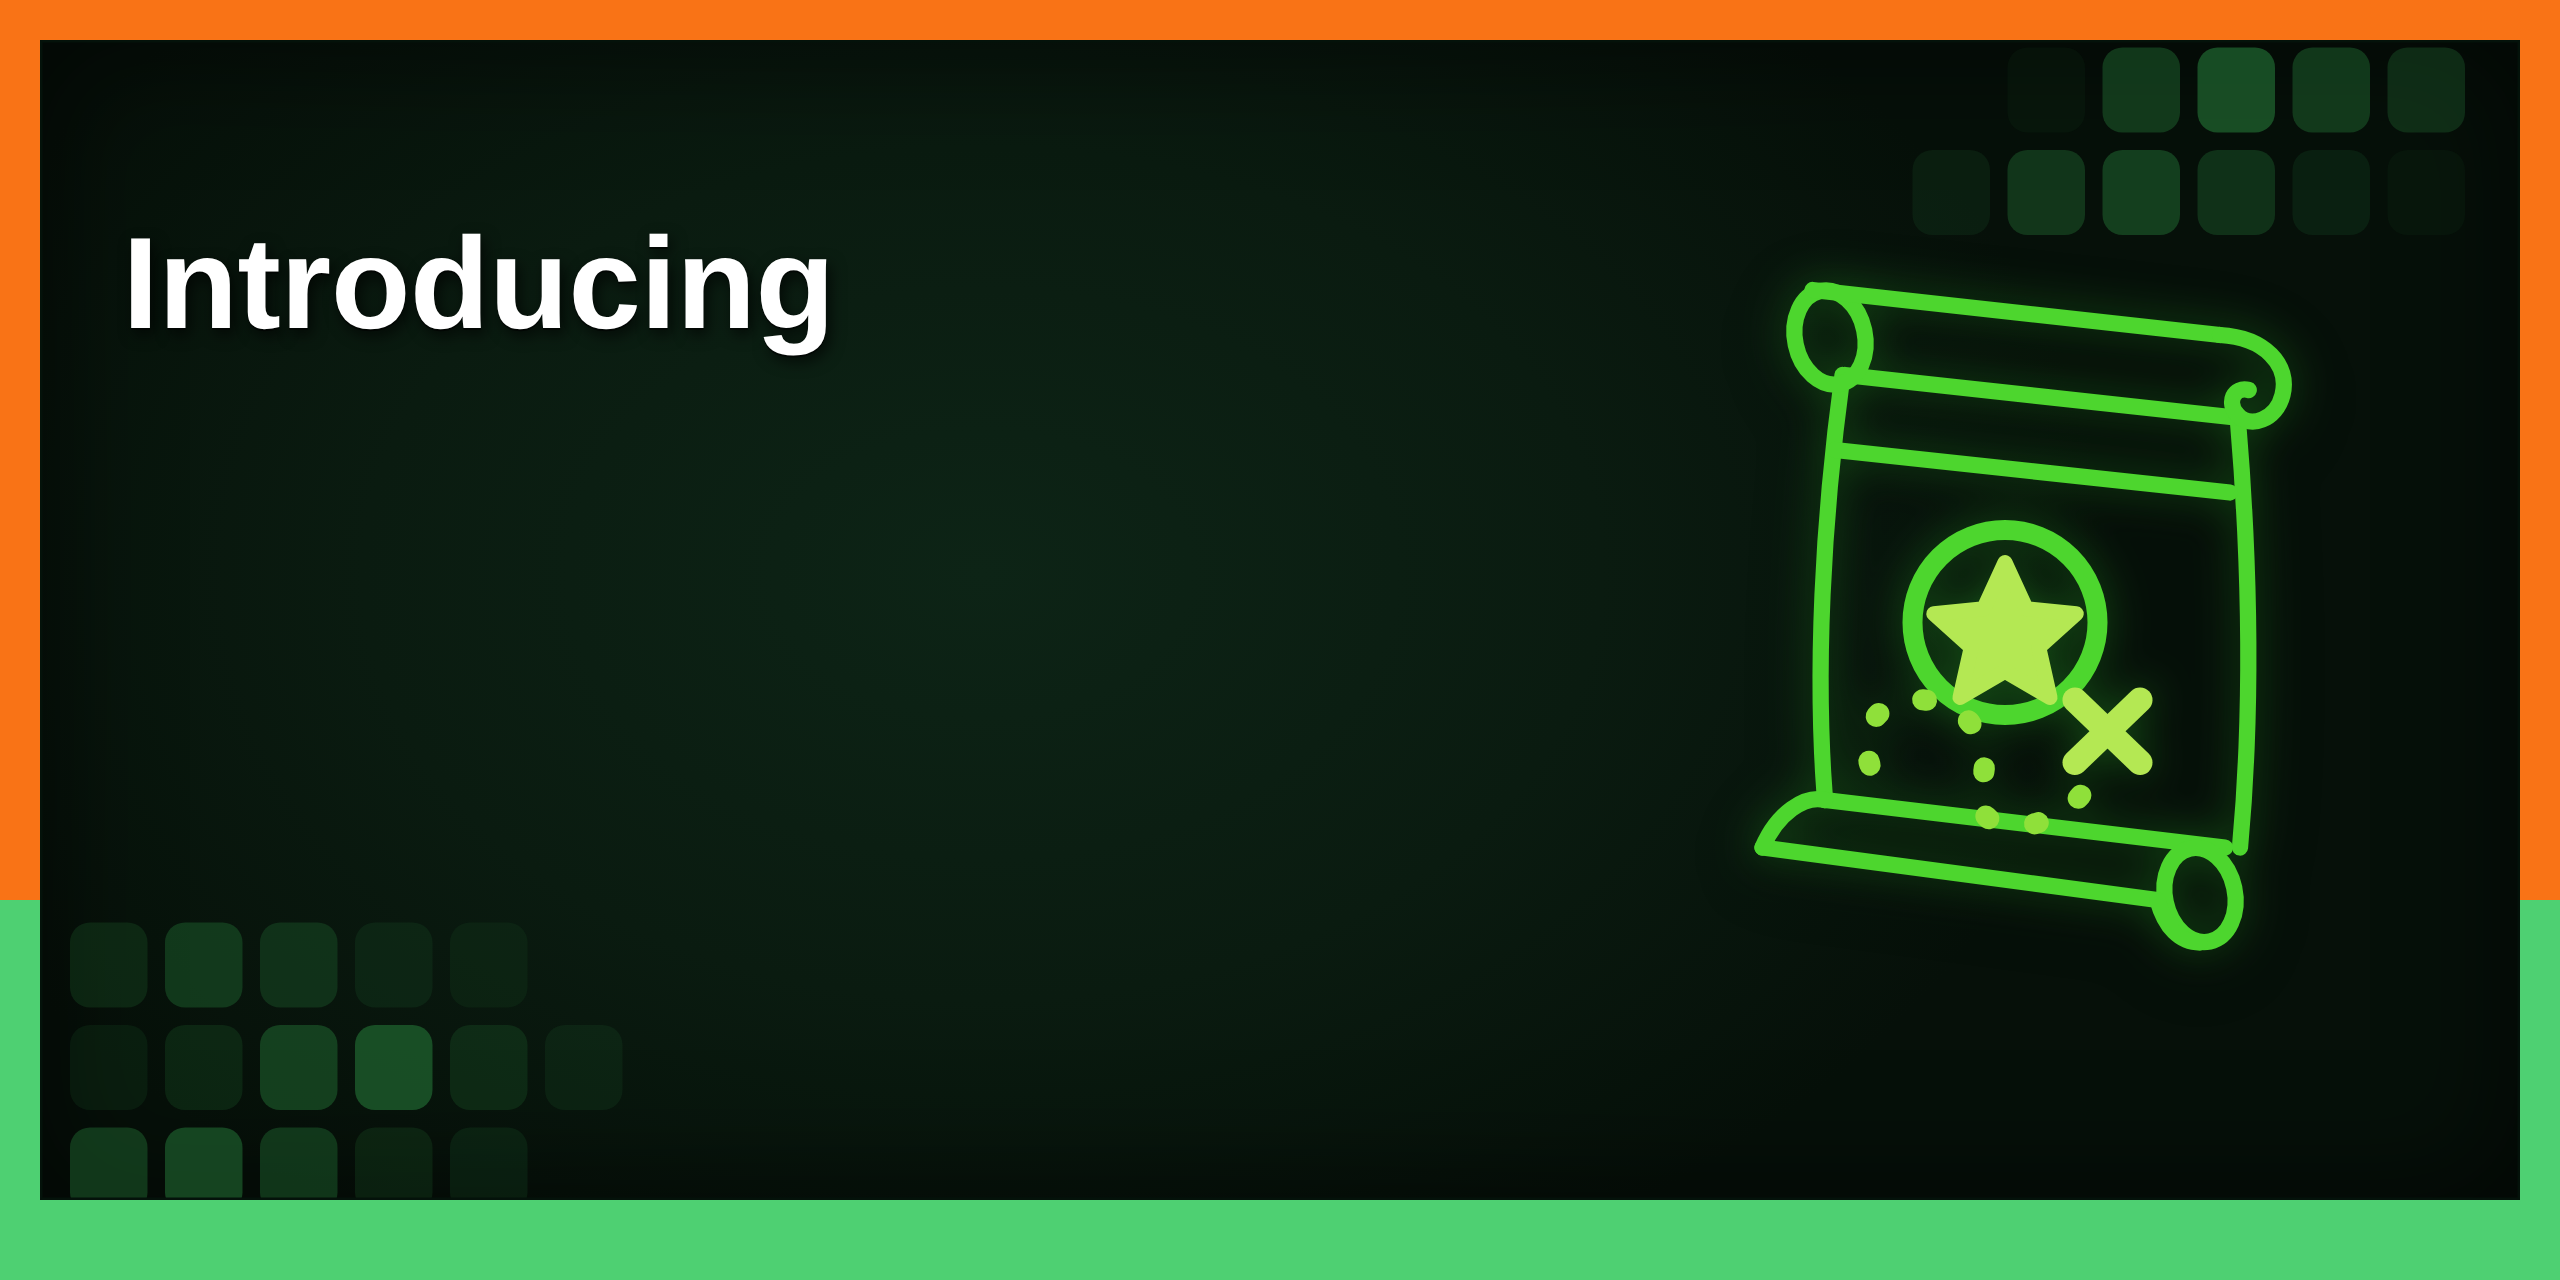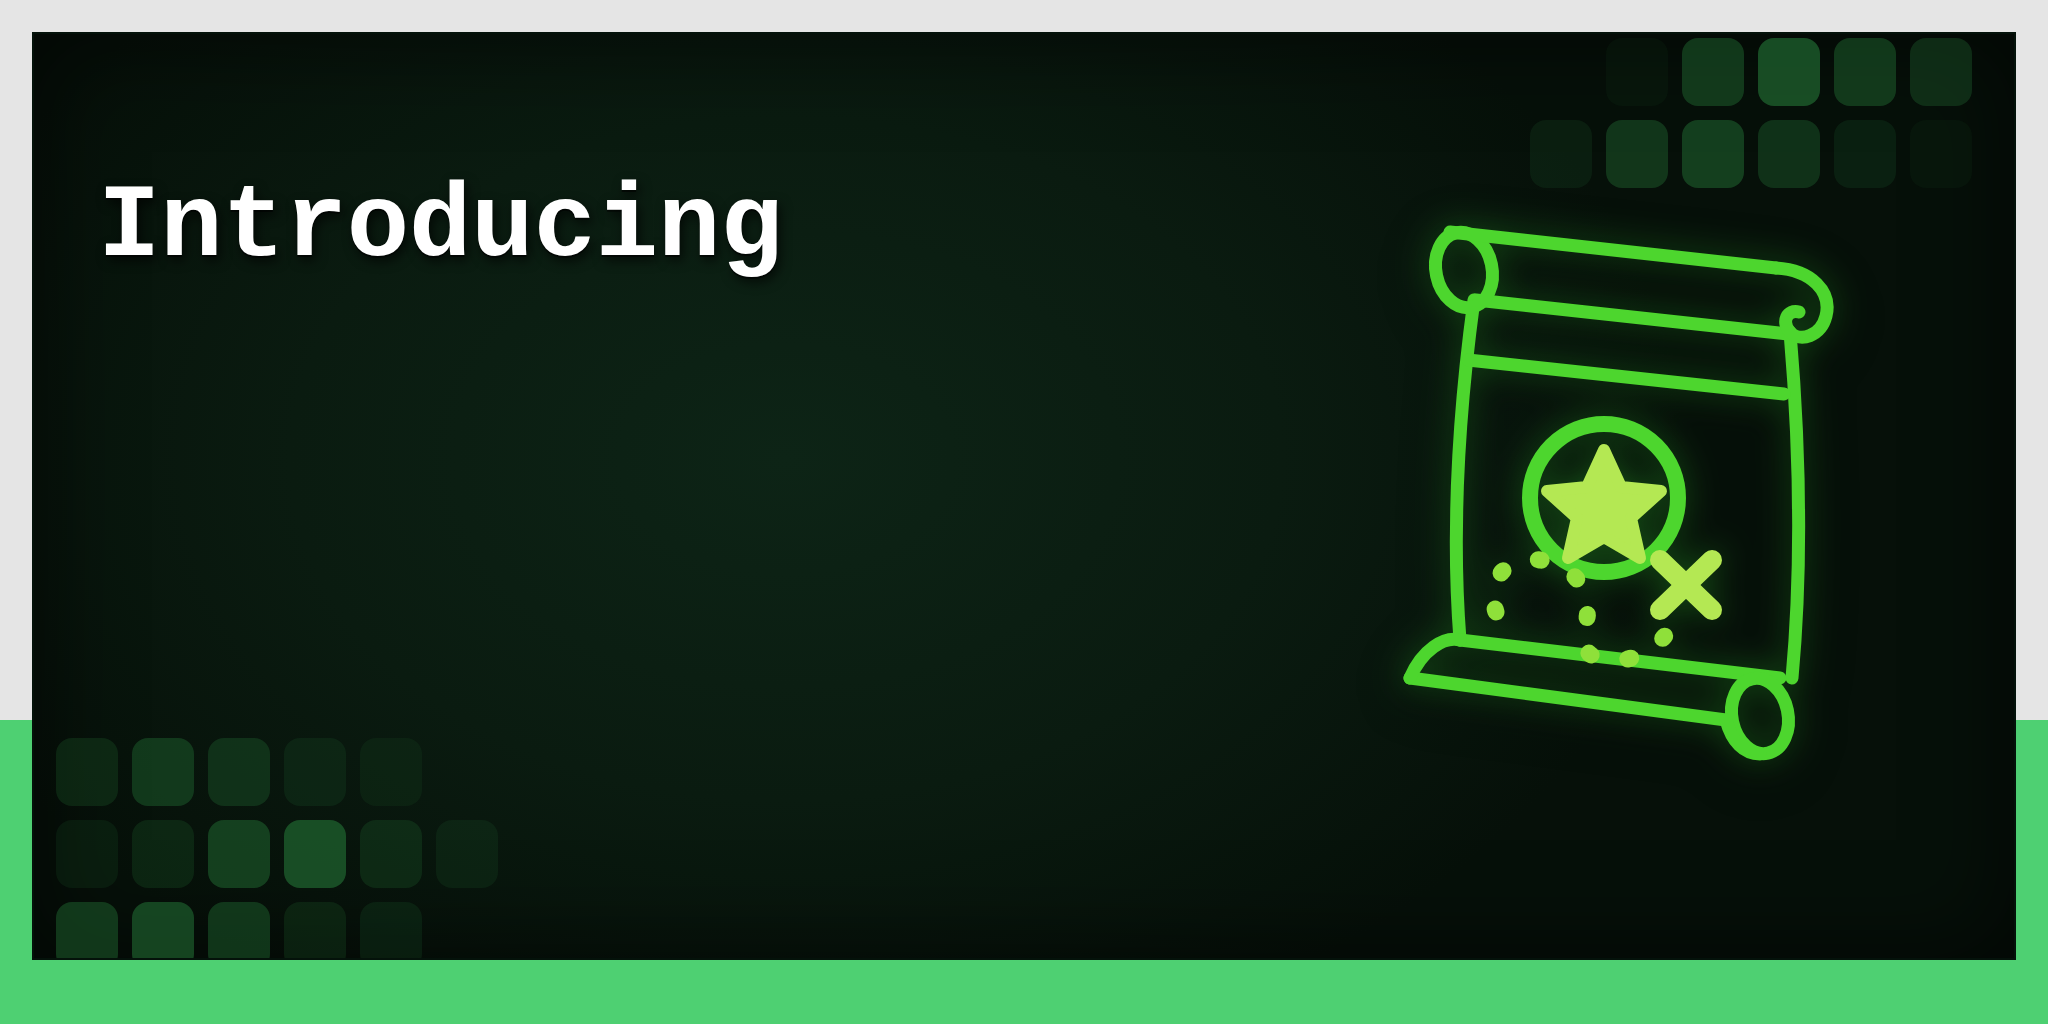--- a/index.html
+++ b/index.html
@@ -10,25 +10,24 @@
     overflow:hidden;
     background:#4ED072;
     font-family:"Liberation Sans", sans-serif;
   }
 
   
   #banner-frame {
     position:relative;
     width:2048px;
     height:720px;
-    background:#e5e5e5;
+    background:#f97316;
     display:flex;
     align-items:center;
     justify-content:center;
-    font-family:Liberation Mono, monospace;
   }
 
   
   #stage {
     position:absolute;
     left:32px;
     top:32px;
     width:1984px;
     height:928px;
     background:

